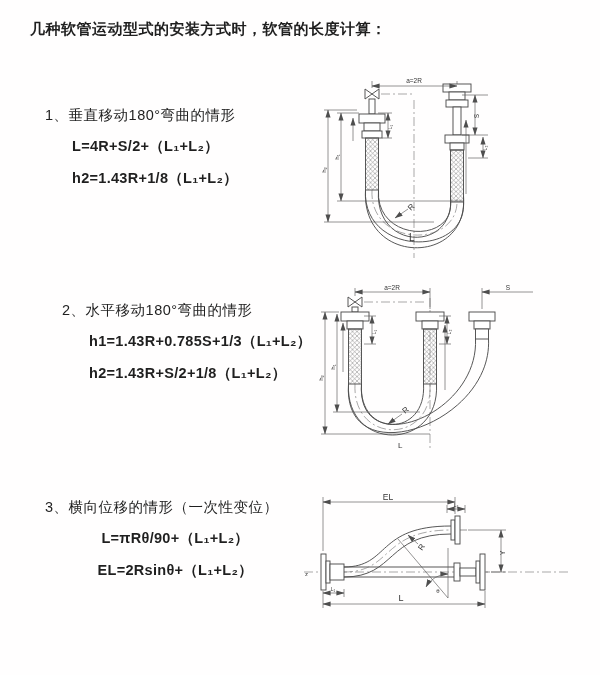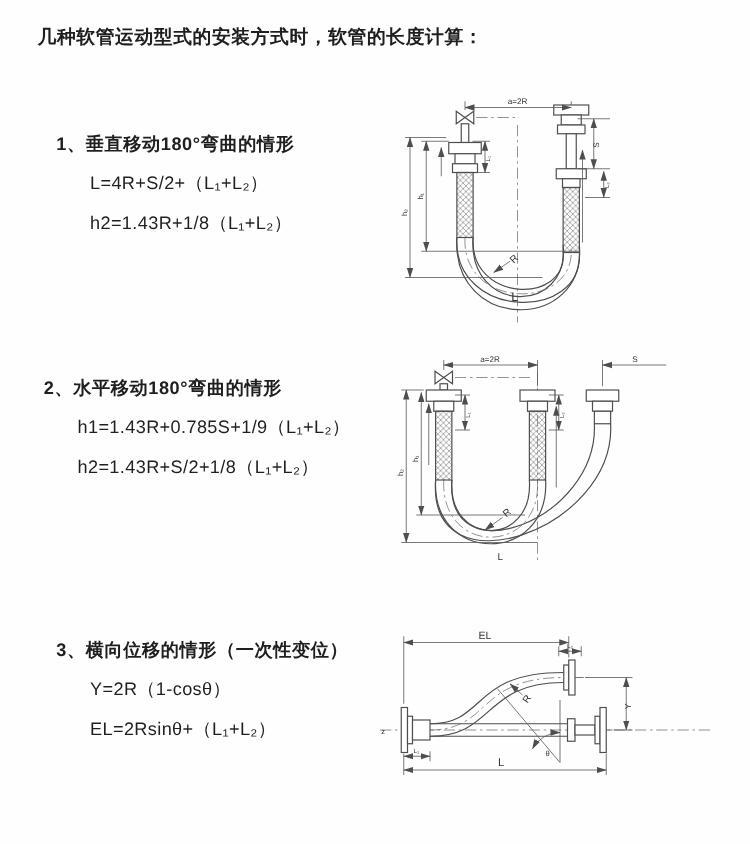--- a/index.html
+++ b/index.html
@@ -1,28 +1,28 @@
 <!DOCTYPE html>
 <html><head>
 <meta charset="utf-8">
 <style>
   html,body{margin:0;padding:0;background:#ffffff;}
   .page{position:relative;width:600px;height:675px;background:#fffefe;overflow:hidden;
         font-family:"Liberation Sans",sans-serif;color:#1f1f1f;}
   .doc-title{position:absolute;left:30px;top:20px;font-size:15px;font-weight:bold;letter-spacing:0.5px;}
   .text-block{position:absolute;}
-  .sec-heading{font-size:14.5px;font-weight:bold;letter-spacing:0.5px;margin:0 0 12px 0;}
-  .formula{font-size:14.5px;font-weight:normal;letter-spacing:0.3px;margin:0 0 13px 27px;white-space:nowrap;}
+  .sec-heading{font-size:14.5px;font-weight:normal;letter-spacing:0.5px;margin:0 0 12px 0;}
+  .formula{font-size:14.5px;font-weight:bold;letter-spacing:0.3px;margin:0 0 13px 27px;white-space:nowrap;}
   .sec1{left:45px;top:106px;}
-  .sec2{left:35px;top:301px;}
-  .sec3{left:45px;top:511px;}
+  .sec2{left:62px;top:301px;}
+  .sec3{left:45px;top:498px;text-align:center;}
   .diag{position:absolute;}
   .d1{left:312px;top:70px;}
   .d2{left:312px;top:282px;}
-  .d3{left:298px;top:502px;}
+  .d3{left:298px;top:490px;}
   svg .s{stroke:#4e4e4e;stroke-width:0.95;fill:none;}
   svg .t{stroke:#5a5a5a;stroke-width:0.65;fill:none;}
   svg .d{stroke:#6f6f6f;stroke-width:0.6;fill:none;stroke-dasharray:9 3 2 3;}
   svg .f{fill:#ffffff;stroke:#4e4e4e;stroke-width:0.95;}
   svg text{fill:#353535;font-family:"Liberation Sans",sans-serif;}
 </style>
 </head>
 <body>
 
 <div class="page">
@@ -112,21 +112,21 @@
         <text x="167" y="46" font-size="6.5" text-anchor="middle" transform="rotate(-90 167 46)">S</text>
         <text x="175" y="78" font-size="5" text-anchor="middle" transform="rotate(-90 175 78)">L₂</text>
         <text x="99" y="141" font-size="8" transform="rotate(-45 99 141)">R</text>
         <text x="97" y="171" font-size="10">L</text>
       </g>
     </svg>
   </div>
 
   <div class="text-block sec2">
     <div class="sec-heading">2、水平移动180°弯曲的情形</div>
-    <div class="formula">h1=1.43R+0.785S+1/9（L₁+L₂）</div>
+    <div class="formula">h1=1.43R+0.785S+1/3（L₁+L₂）</div>
     <div class="formula">h2=1.43R+S/2+1/8（L₁+L₂）</div>
   </div>
 
   <div class="diag d2">
     <svg width="260" height="192" viewBox="0 0 260 192">
       <defs>
         <marker id="ar2" viewBox="0 0 10 10" refX="9.5" refY="5" markerWidth="8" markerHeight="8" orient="auto-start-reverse" markerUnits="userSpaceOnUse">
             <path d="M0,1.8 L10,5 L0,8.2 Z" fill="#4e4e4e"></path>
           </marker>
         <pattern id="br2" width="4.5" height="4.5" patternUnits="userSpaceOnUse">
@@ -198,21 +198,21 @@
         <text x="64" y="50" font-size="5" text-anchor="middle" transform="rotate(-90 64 50)">L₁</text>
         <text x="139" y="50" font-size="5" text-anchor="middle" transform="rotate(-90 139 50)">L₂</text>
         <text x="93" y="132" font-size="8" transform="rotate(-40 93 132)">R</text>
         <text x="86" y="166" font-size="8">L</text>
       </g>
     </svg>
   </div>
 
   <div class="text-block sec3">
     <div class="sec-heading">3、横向位移的情形（一次性变位）</div>
-    <div class="formula">Y=2R（1-cosθ）</div>
+    <div class="formula">L=πRθ/90+（L₁+L₂）</div>
     <div class="formula">EL=2Rsinθ+（L₁+L₂）</div>
   </div>
 
   <div class="diag d3">
     <svg width="292" height="142" viewBox="0 0 292 142">
       <defs>
         <marker id="ar3" viewBox="0 0 10 10" refX="9.5" refY="5" markerWidth="8" markerHeight="8" orient="auto-start-reverse" markerUnits="userSpaceOnUse">
             <path d="M0,1.8 L10,5 L0,8.2 Z" fill="#4e4e4e"></path>
           </marker>
       </defs>

